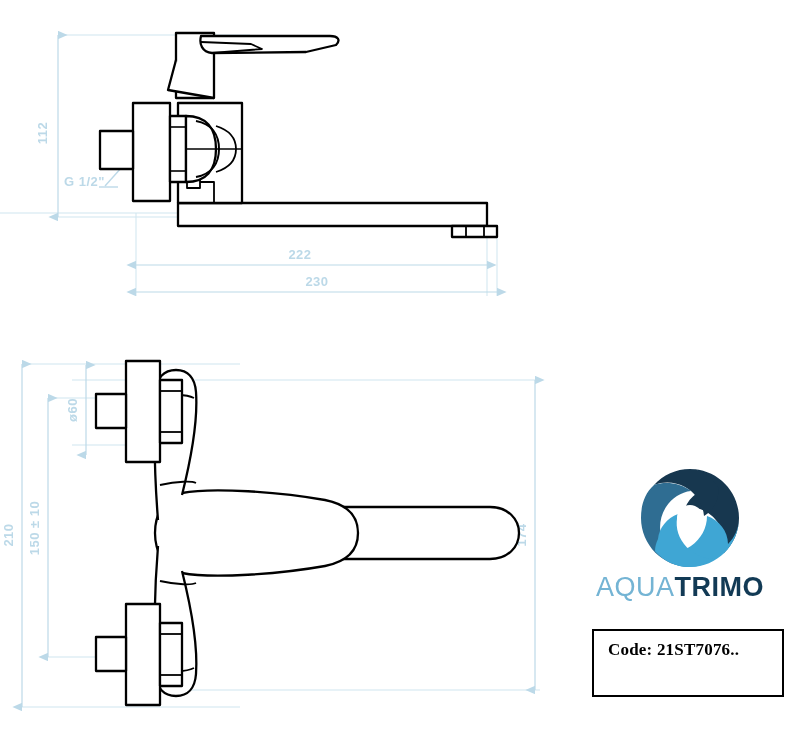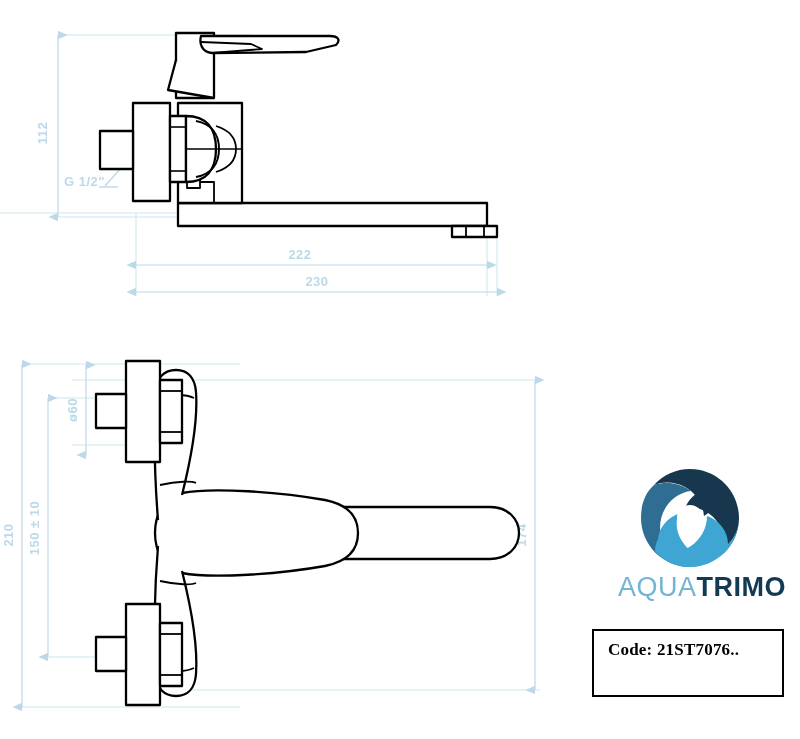--- a/index.html
+++ b/index.html
@@ -58,21 +58,21 @@
     left: 42px;
     top: 0px;
     width: 104px;
     height: 104px;
   }
   .logo-text {
     position: absolute;
     left: 0;
     top: 106px;
     width: 190px;
-    text-align: right;
+    text-align: left;
     white-space: nowrap;
   }
   .logo-aqua {
     font-family: "Liberation Sans", sans-serif;
     font-size: 27px;
     font-weight: 300;
     color: #74b4d4;
     letter-spacing: 0.5px;
   }
   .logo-trimo {

